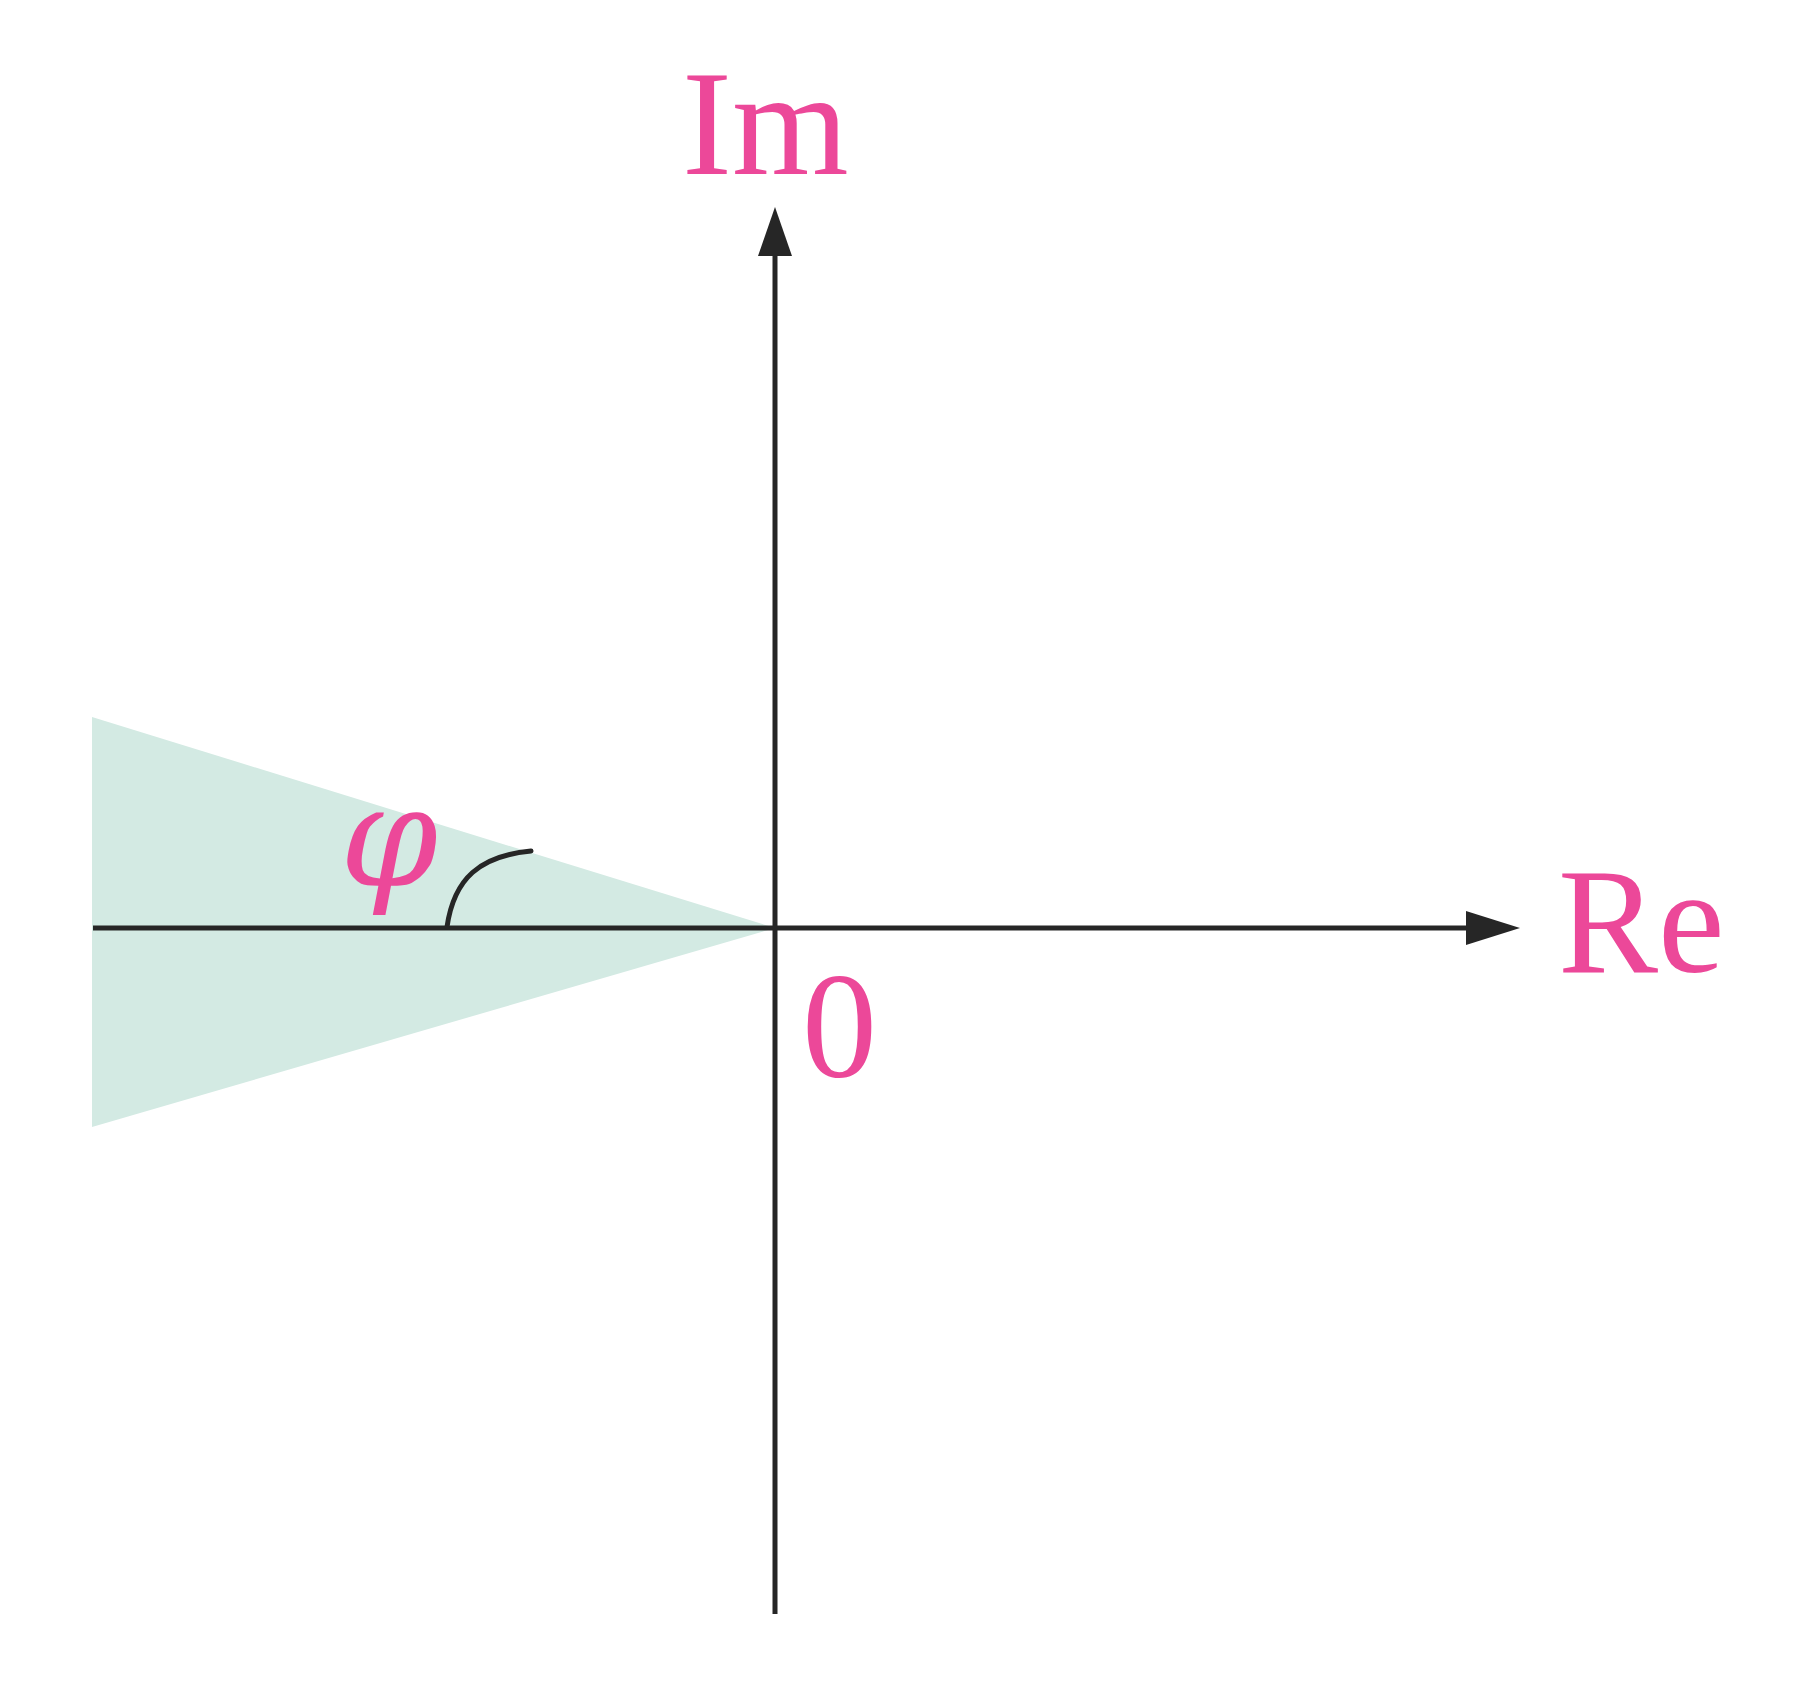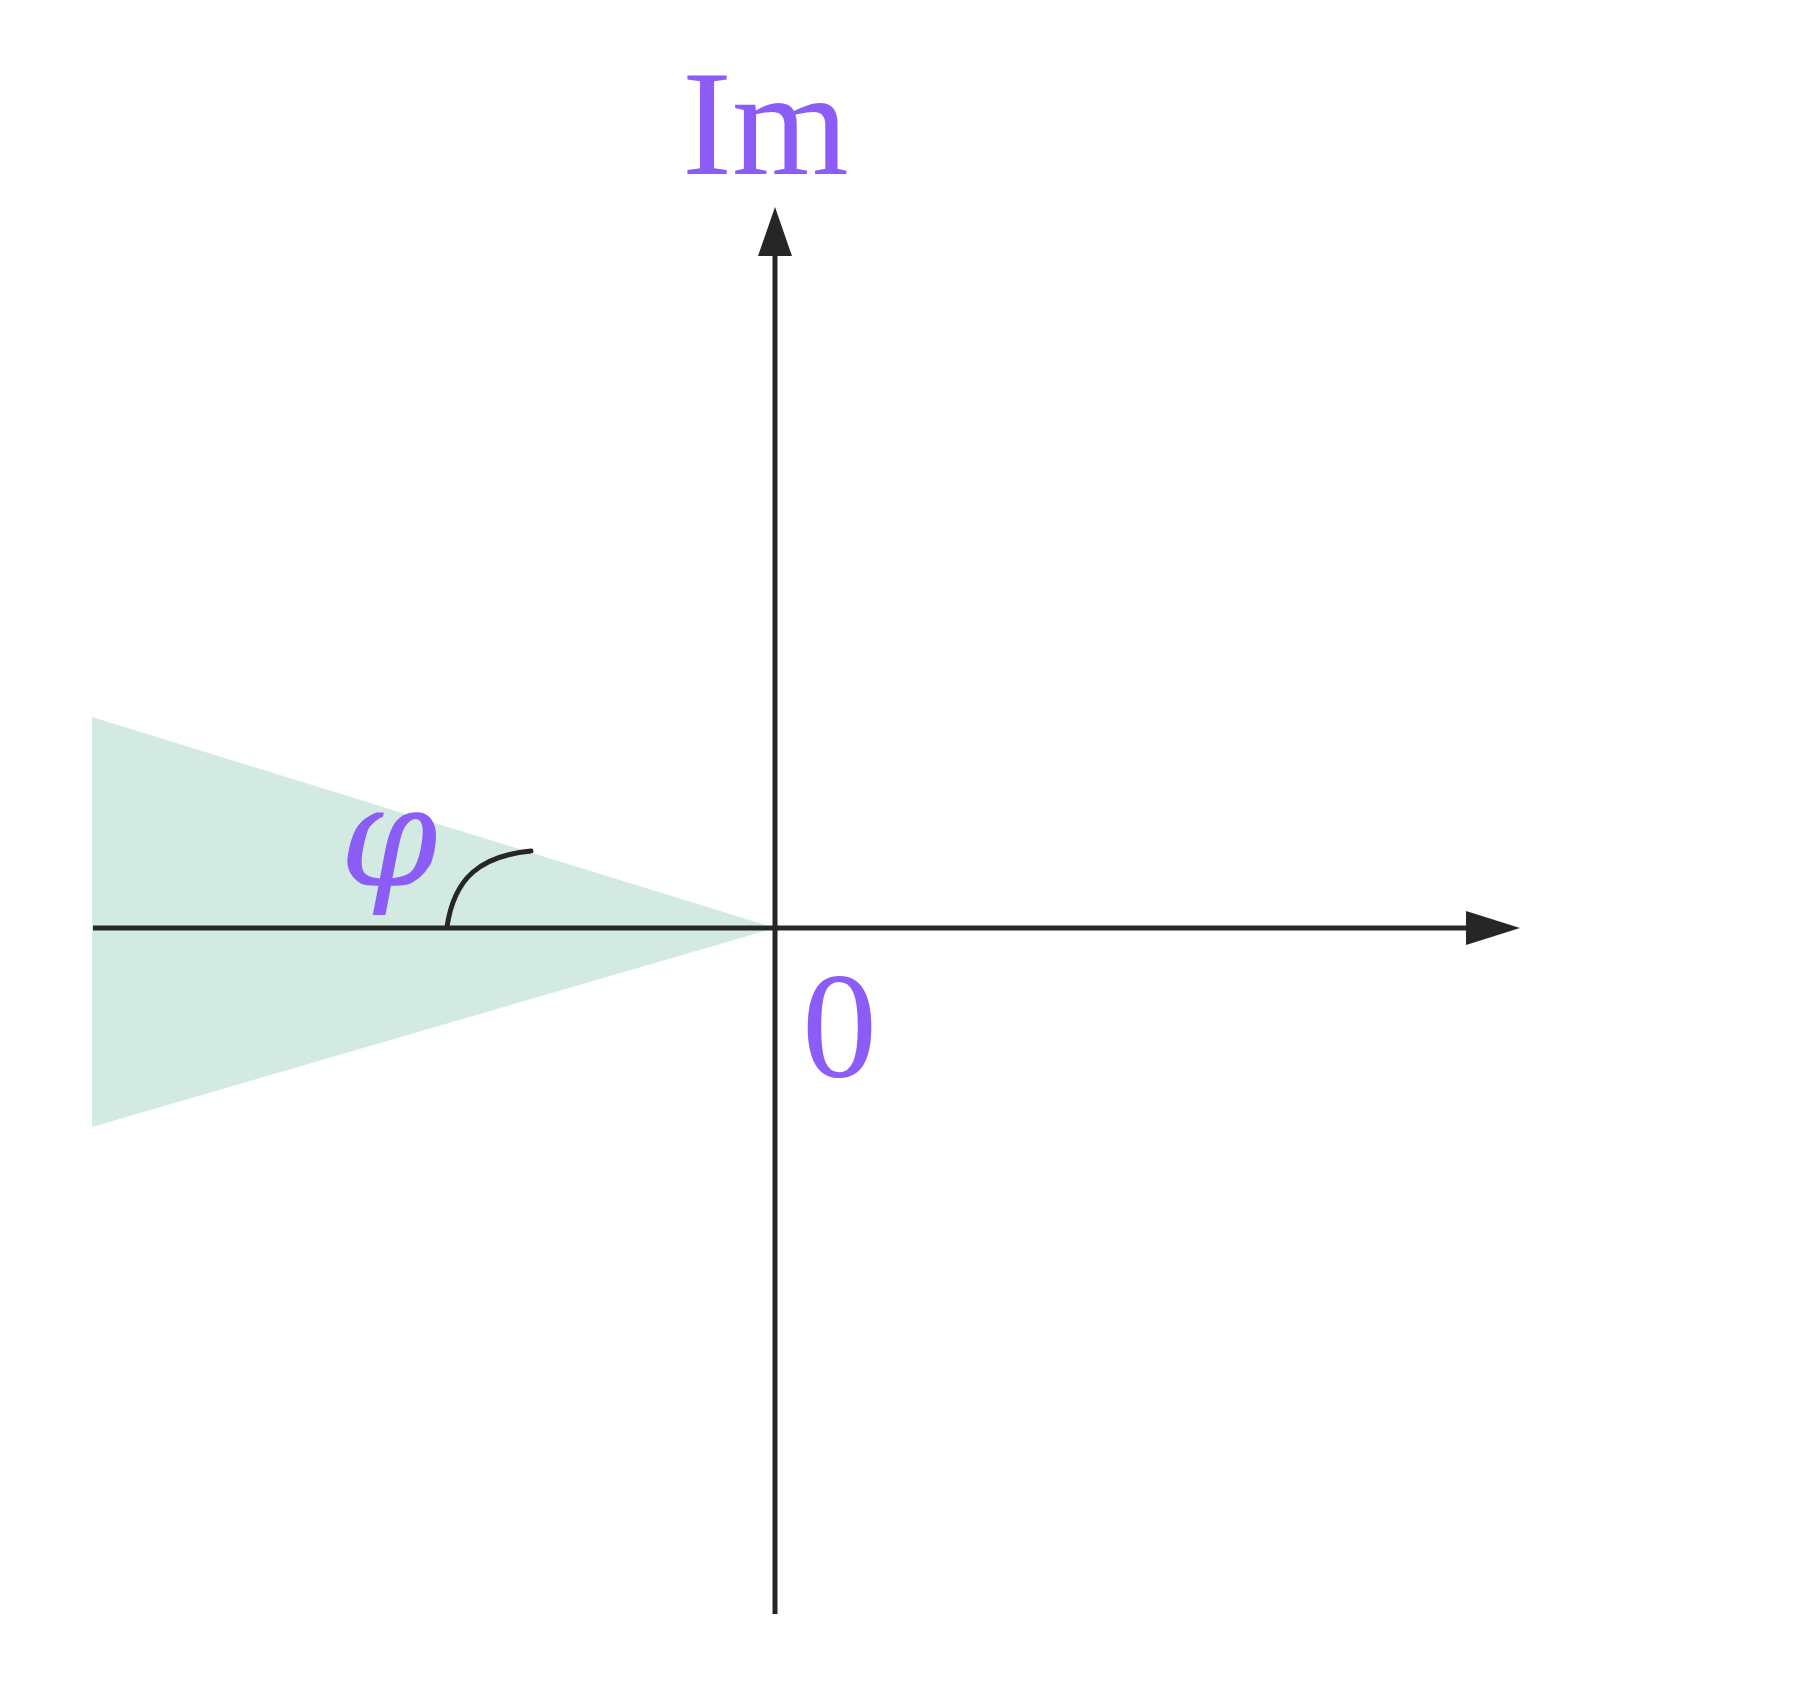--- a/index.html
+++ b/index.html
@@ -20,21 +20,21 @@
     position: absolute;
     left: 0;
     top: 0;
     width: 1809px;
     height: 1700px;
   }
   .lbl {
     position: absolute;
     line-height: 1;
     white-space: nowrap;
-    color: #8b5cf6;
+    color: #ec4899;
     user-select: none;
   }
   .lbl-im {
     left: 682px;
     top: 48px;
     font-size: 150px;
   }
   .lbl-re {
     left: 1558px;
     top: 846px;
@@ -66,18 +66,19 @@
     <polygon points="1520,928 1466,911 1466,945" fill="#262626"></polygon>
 
     <line x1="775" y1="1614" x2="775" y2="252" stroke-width="5" stroke="#262626"></line>
     <polygon points="775,207 758,256 792,256" fill="#262626"></polygon>
 
     <path d="M 447 927 C 454 878 480 856 531 851" fill="none" stroke-width="5" stroke-linecap="round" stroke="#262626"></path>
   </svg>
 
   <span class="lbl lbl-im">Im</span>
 
+  <span class="lbl lbl-re">Re</span>
 
   <span class="lbl lbl-zero">0</span>
 
   <span class="lbl lbl-phi">φ</span>
 
 </div>
 
 </body></html>

